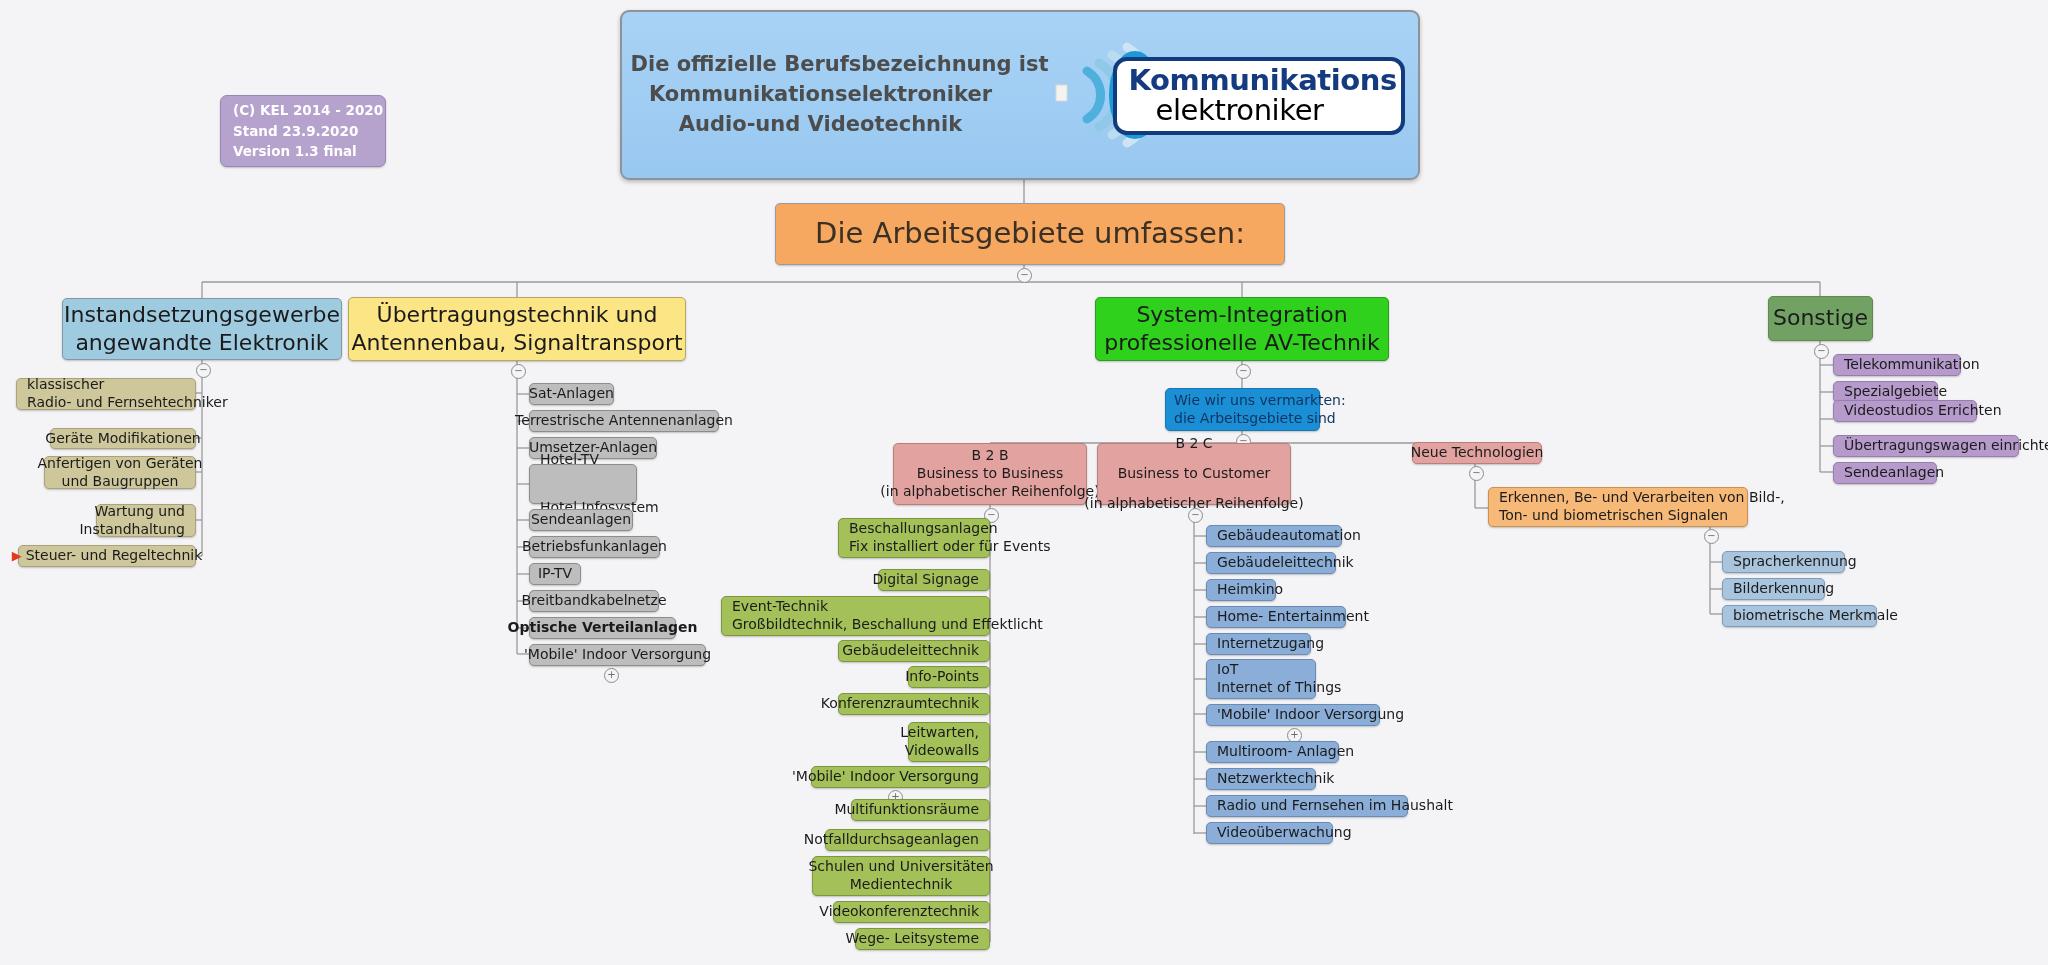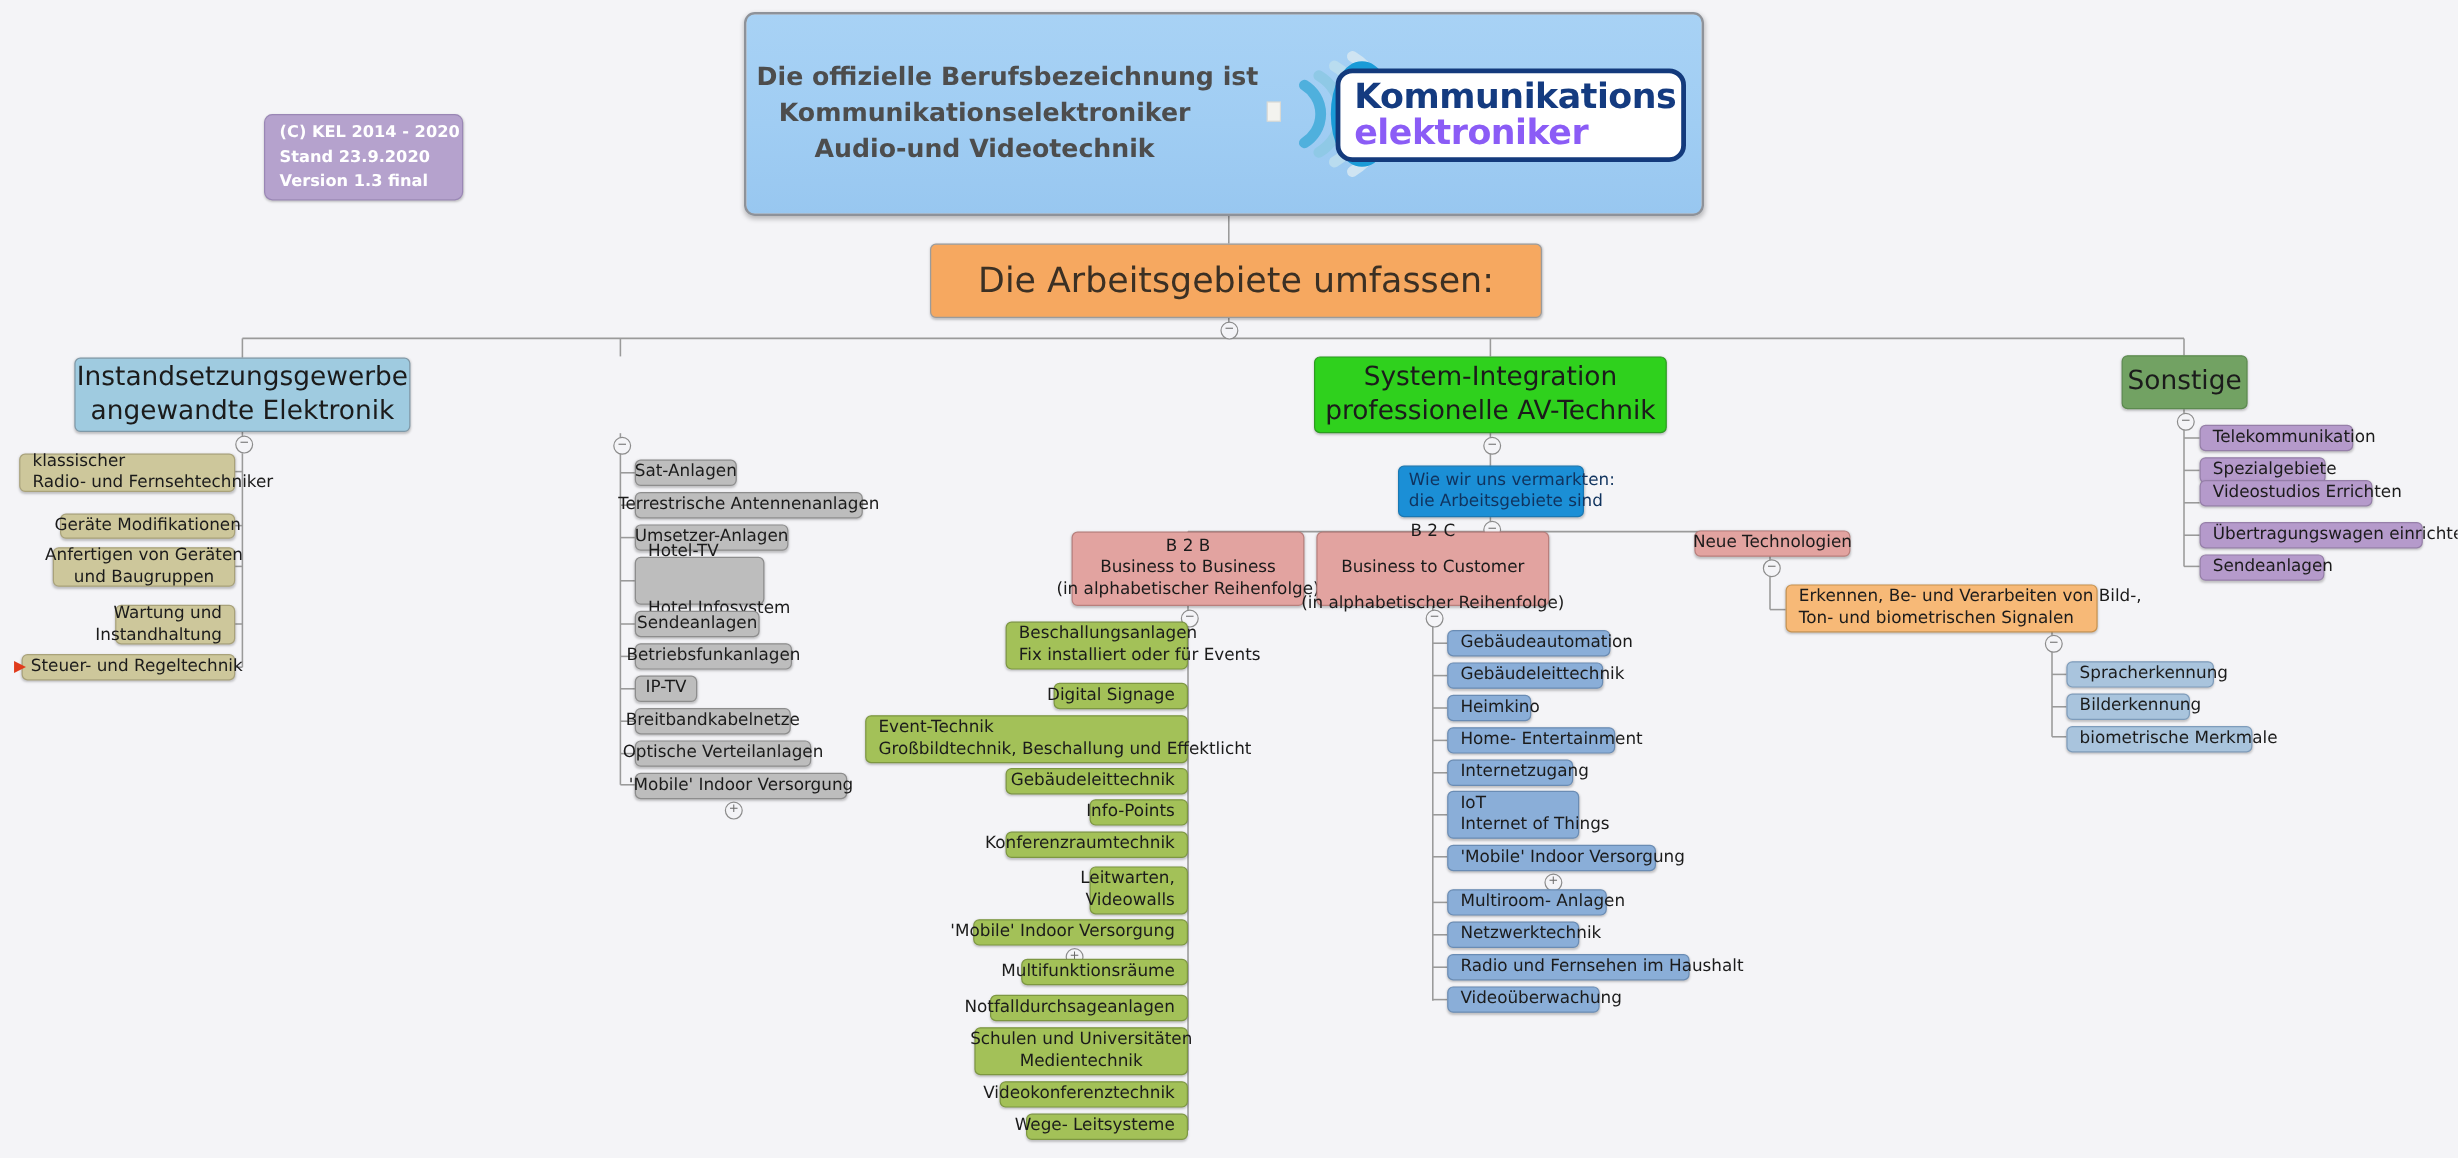--- a/index.html
+++ b/index.html
@@ -46,21 +46,21 @@
   }
   .logo{position:relative;width:395px;height:140px;margin-left:4px;}
   .logo svg{position:absolute;left:0;top:0;}
   .logo-plate{
     position:absolute;left:98px;top:32px;width:292px;height:78px;
     background:#ffffff;border:4px solid #133a7c;border-radius:14px;
     display:flex;flex-direction:column;justify-content:center;
     padding-left:12px;box-sizing:border-box;
   }
   .logo-plate .l1{font-size:29px;font-weight:bold;color:#143b80;letter-spacing:-.4px;line-height:1.02;}
-  .logo-plate .l2{font-size:29px;font-weight:bold;color:#8b5cf6;letter-spacing:-.4px;line-height:1.02;}
+  .logo-plate .l2{font-size:29px;font-weight:normal;color:#000000;letter-spacing:-.4px;line-height:1.02;margin-left:27px;}
 
   
   .copyright{
     left:220px;top:95px;width:166px;height:72px;
     background:#b5a2cd;border:1px solid #9a87b5;border-radius:7px;
     padding:7px 0 7px 12px;
     color:#ffffff;font-weight:bold;font-size:13.5px;line-height:1.52;
     justify-content:center;
   }
 
@@ -236,20 +236,24 @@
     <span>Die Arbeitsgebiete umfassen:</span>
   </div>
   <div class="toggle" style="left:1017px;top:268px;">−</div>
 
   <div class="node l1node n-instand">
     <span class="ln">Instandsetzungsgewerbe</span>
     <span class="ln">angewandte Elektronik</span>
   </div>
   <div class="toggle" style="left:196px;top:363px;">−</div>
 
+  <div class="node l1node n-uebertrag">
+    <span class="ln">Übertragungstechnik und</span>
+    <span class="ln">Antennenbau, Signaltransport</span>
+  </div>
   <div class="toggle" style="left:511px;top:364px;">−</div>
 
   <div class="node l1node n-system">
     <span class="ln">System-Integration</span>
     <span class="ln">professionelle AV-Technik</span>
   </div>
   <div class="toggle" style="left:1236px;top:364px;">−</div>
 
   <div class="node l1node n-sonstige">
     <span class="ln">Sonstige</span>
@@ -294,21 +298,21 @@
   </div>
   <div class="node sm grey c" style="left:529px;top:536px;width:131px;height:22px;">
     <span class="ln">Betriebsfunkanlagen</span>
   </div>
   <div class="node sm grey c" style="left:529px;top:563px;width:52px;height:22px;">
     <span class="ln">IP-TV</span>
   </div>
   <div class="node sm grey c" style="left:529px;top:590px;width:130px;height:22px;">
     <span class="ln">Breitbandkabelnetze</span>
   </div>
-  <div class="node sm grey c" style="left:529px;top:617px;width:147px;height:22px;">
+  <div class="node sm grey c" style="left:529px;top:617px;width:147px;height:22px;font-weight:bold;">
     <span class="ln">Optische Verteilanlagen</span>
   </div>
   <div class="node sm grey c" style="left:529px;top:644px;width:177px;height:22px;">
     <span class="ln">'Mobile' Indoor Versorgung</span>
   </div>
   <div class="toggle" style="left:604px;top:668px;">+</div>
 
   <div class="node sm marketblue" style="left:1165px;top:388px;width:155px;height:43px;padding:4px 8px;color:#10335e;">
     <span class="ln">Wie wir uns vermarkten:</span>
     <span class="ln">die Arbeitsgebiete sind</span>

